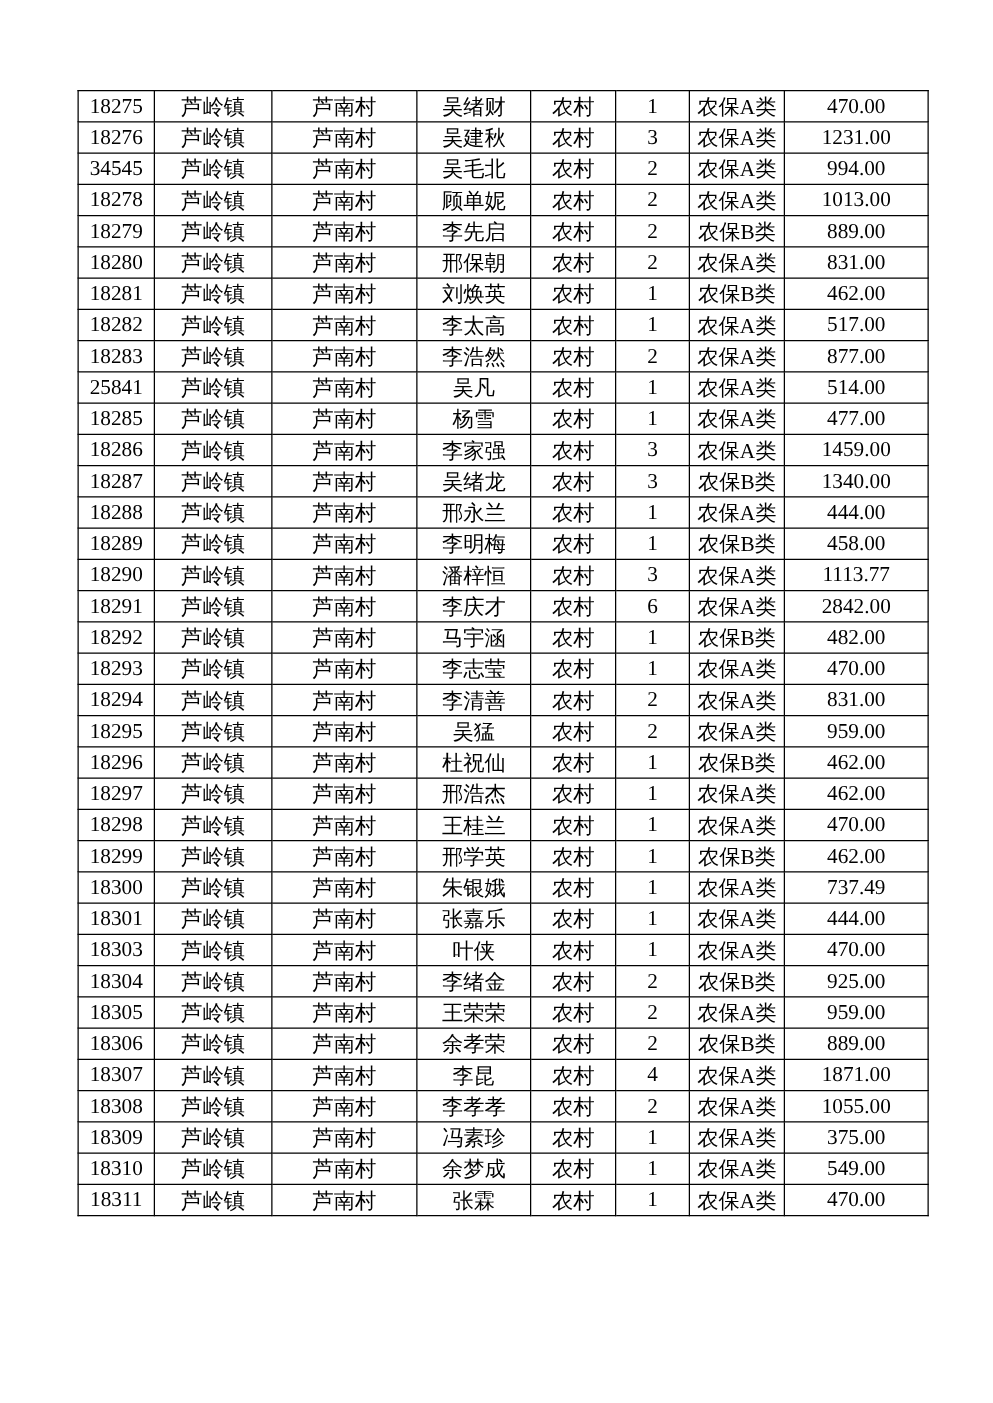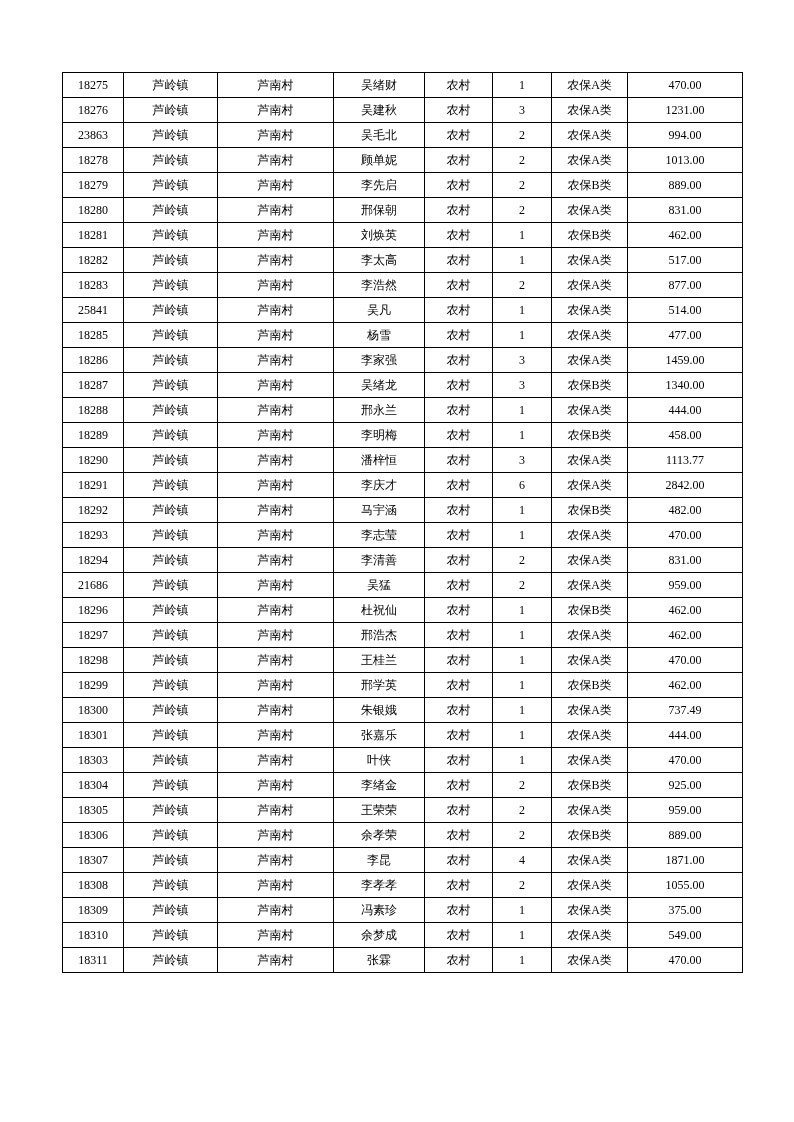--- a/index.html
+++ b/index.html
@@ -21,21 +21,21 @@
     height: 1122px;
     background: #ffffff;
     overflow: hidden;
   }
   table.roster {
     position: absolute;
     top: 72px;
     left: 62px;
     border-collapse: collapse;
     table-layout: fixed;
-    font-size: 12px;
+    font-size: 17px;
   }
   table.roster td {
     border: 1px solid #000000;
     height: 24px;
     padding: 0 2px;
     text-align: center;
     vertical-align: middle;
     white-space: nowrap;
     overflow: hidden;
   }
@@ -69,21 +69,21 @@
           <td class="c0">18276</td>
           <td class="c1">芦岭镇</td>
           <td class="c2">芦南村</td>
           <td class="c3">吴建秋</td>
           <td class="c4">农村</td>
           <td class="c5">3</td>
           <td class="c6">农保A类</td>
           <td class="c7">1231.00</td>
         </tr>
         <tr>
-          <td class="c0">23863</td>
+          <td class="c0">34545</td>
           <td class="c1">芦岭镇</td>
           <td class="c2">芦南村</td>
           <td class="c3">吴毛北</td>
           <td class="c4">农村</td>
           <td class="c5">2</td>
           <td class="c6">农保A类</td>
           <td class="c7">994.00</td>
         </tr>
         <tr>
           <td class="c0">18278</td>
@@ -249,21 +249,21 @@
           <td class="c0">18294</td>
           <td class="c1">芦岭镇</td>
           <td class="c2">芦南村</td>
           <td class="c3">李清善</td>
           <td class="c4">农村</td>
           <td class="c5">2</td>
           <td class="c6">农保A类</td>
           <td class="c7">831.00</td>
         </tr>
         <tr>
-          <td class="c0">21686</td>
+          <td class="c0">18295</td>
           <td class="c1">芦岭镇</td>
           <td class="c2">芦南村</td>
           <td class="c3">吴猛</td>
           <td class="c4">农村</td>
           <td class="c5">2</td>
           <td class="c6">农保A类</td>
           <td class="c7">959.00</td>
         </tr>
         <tr>
           <td class="c0">18296</td>

